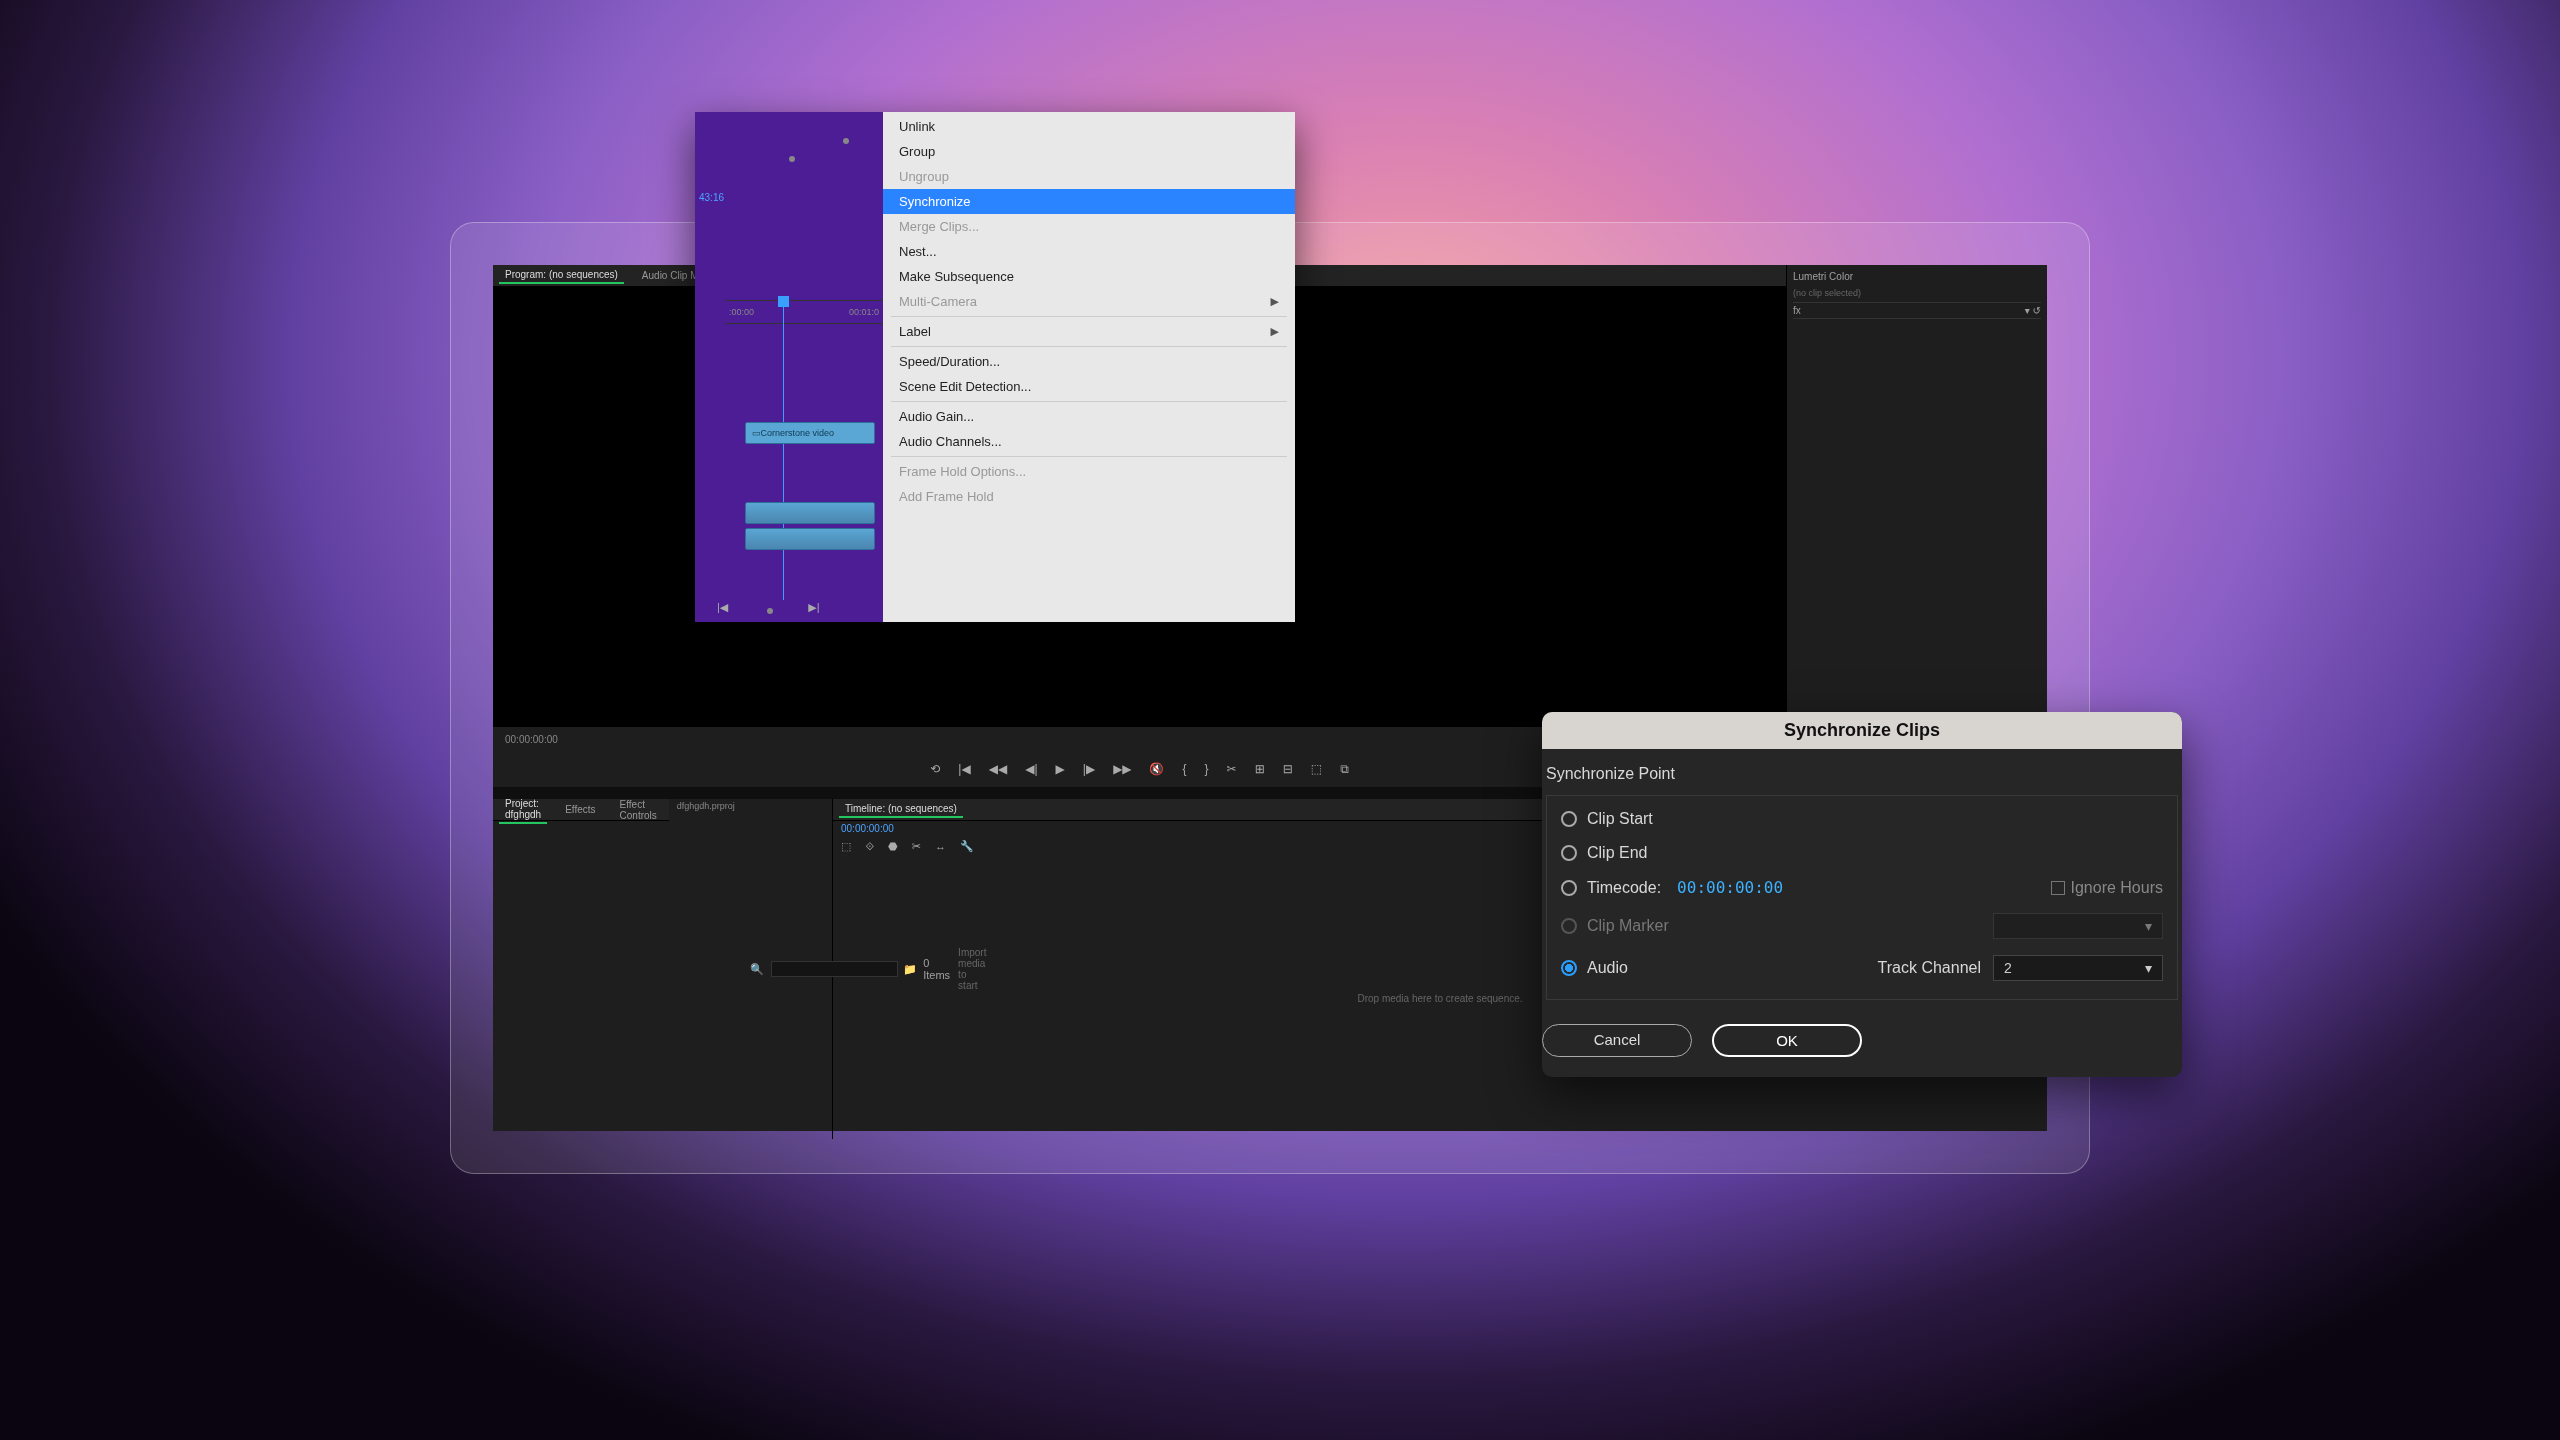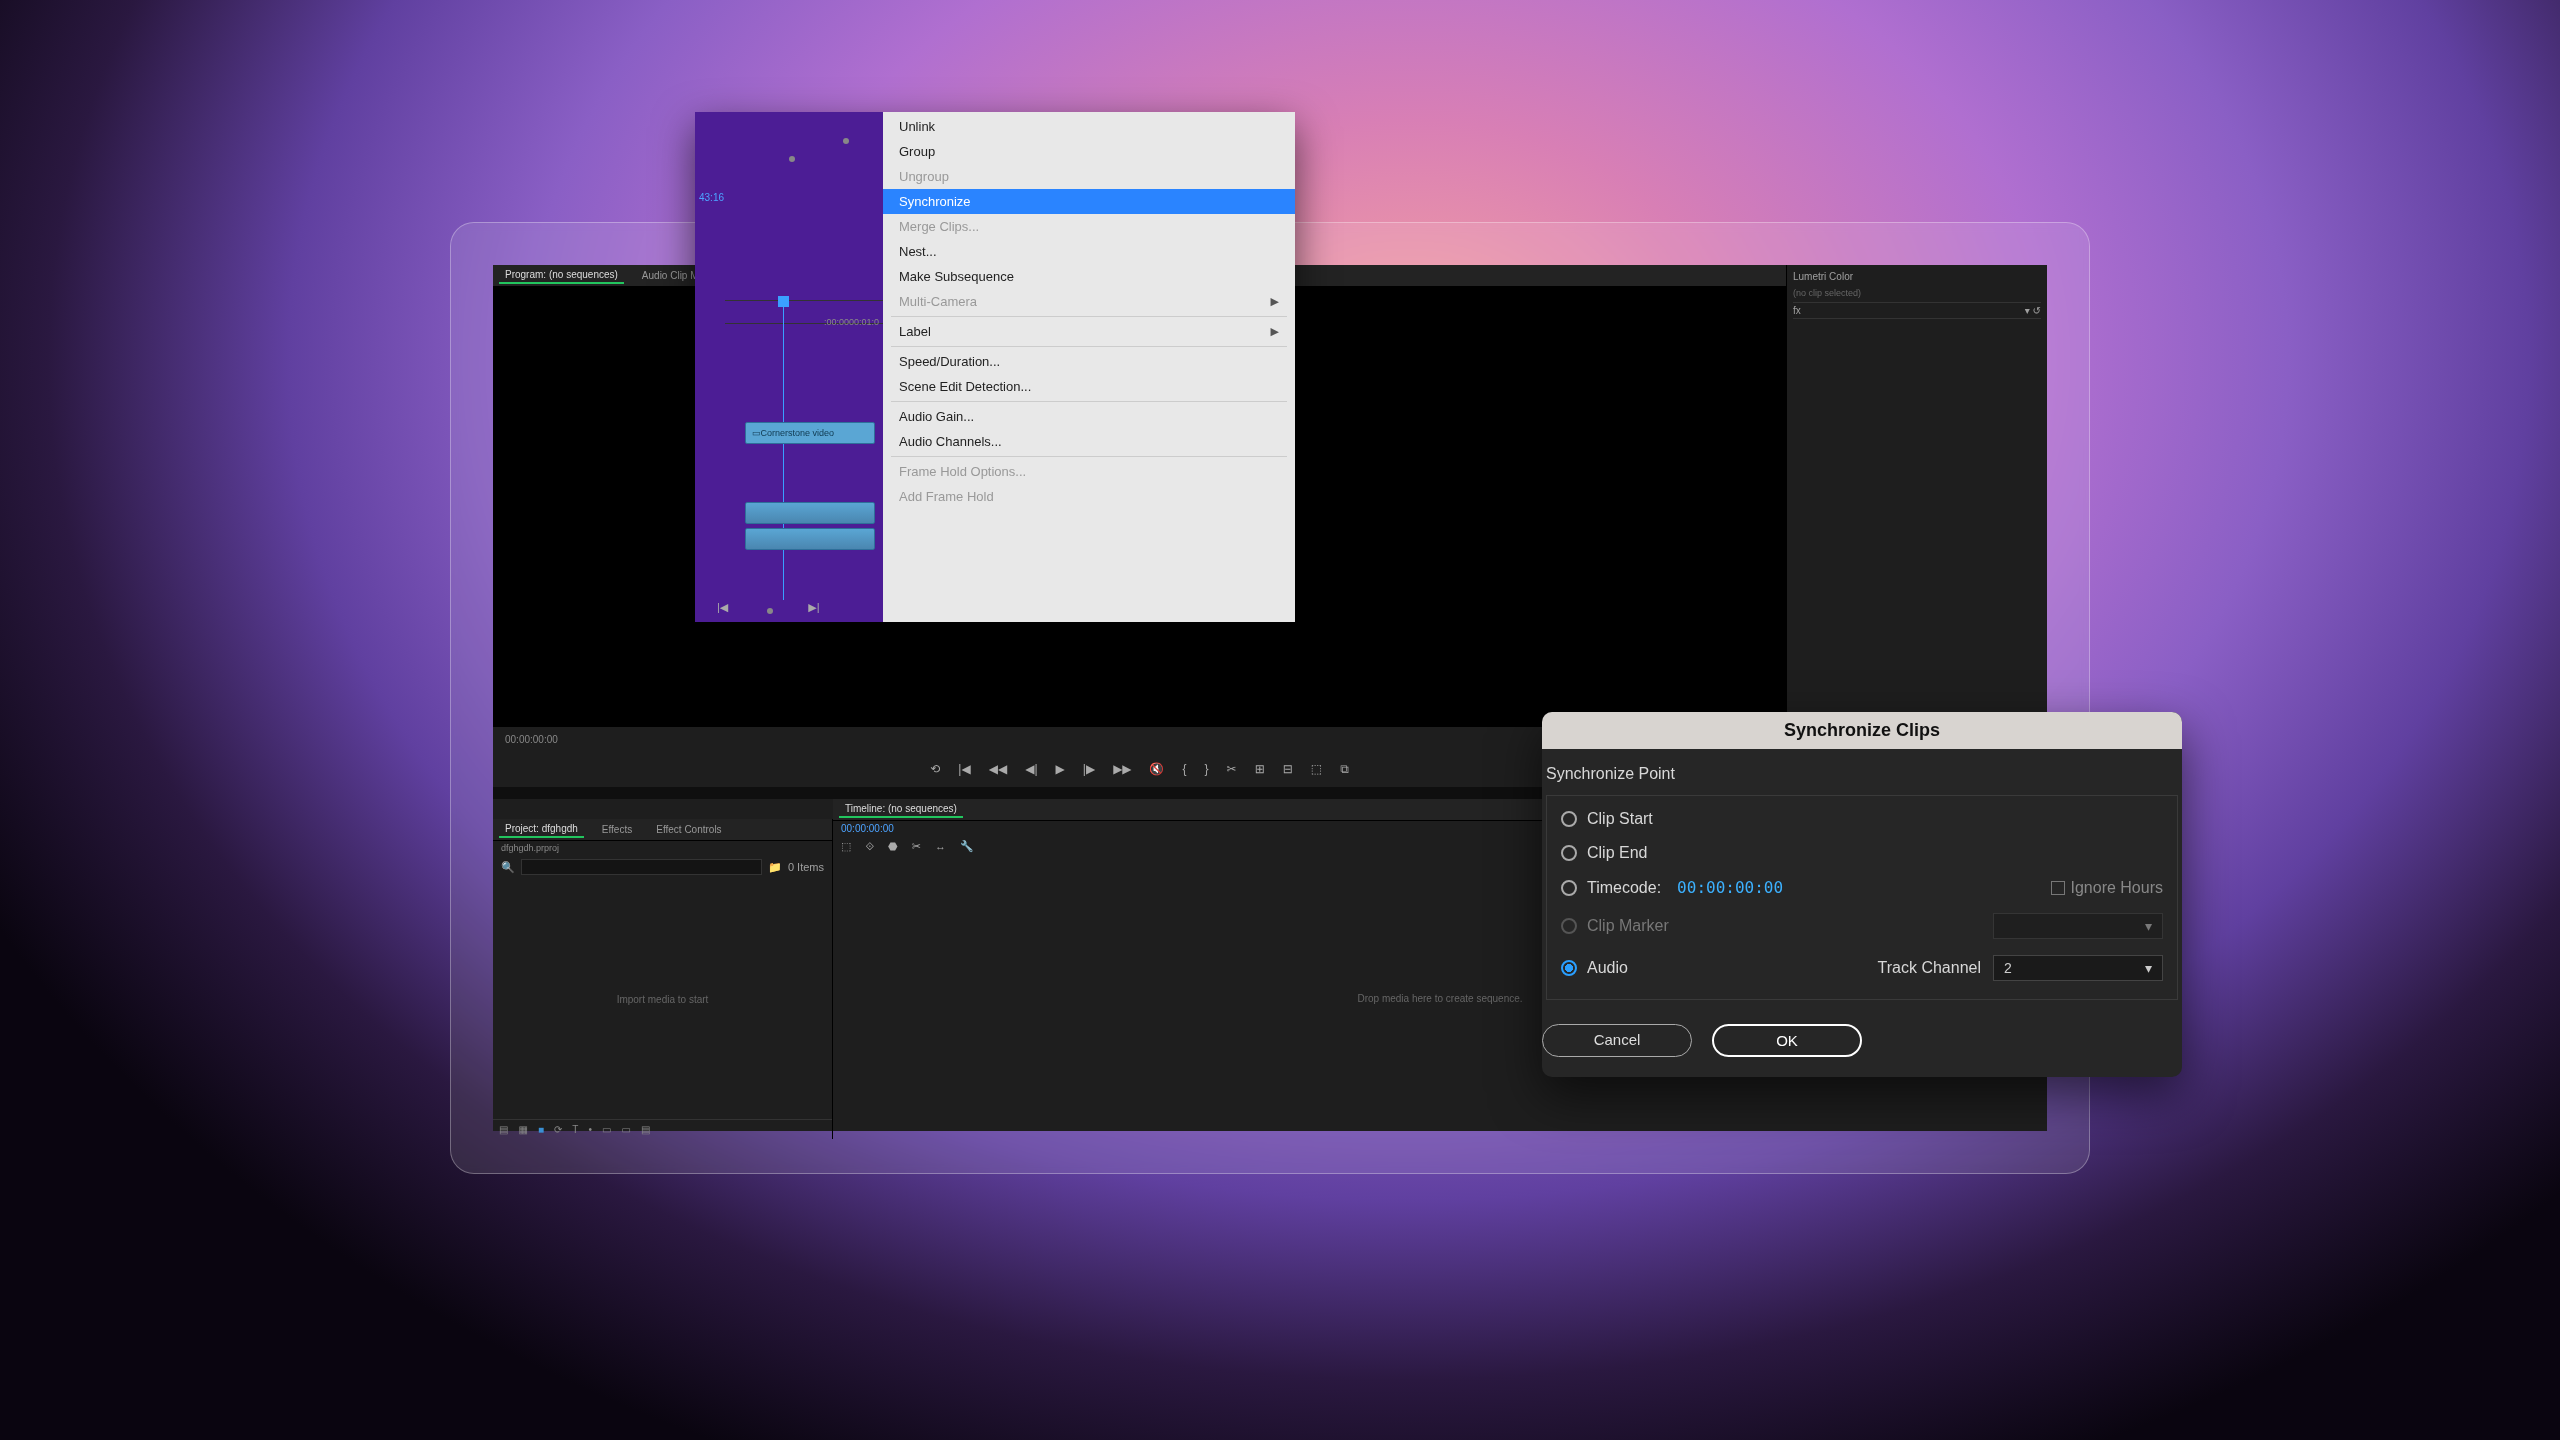--- a/index.html
+++ b/index.html
@@ -33,21 +33,21 @@
 .tab.active { color: #ddd; border-bottom: 2px solid #22c55e; }
 .preview { height: 440px; background: #000; }
 .tc-row { height: 24px; display:flex; align-items:center; padding:0 12px; font-size:10px; color:#888; }
 .transport { height: 36px; display:flex; justify-content:center; align-items:center; gap:18px; color:#aaa; font-size:12px; }
 .lumetri { padding: 4px 6px; font-size: 10px; }
 .lum-head { display:flex; gap:6px; align-items:center; padding:2px 0; }
 .lum-noclip { color:#666; font-size:9px; padding:4px 0; }
 .lum-fx { display:flex; justify-content:space-between; align-items:center; padding:2px 0; border-top:1px solid #333; border-bottom:1px solid #333; }
 .ed-mid-gap { background:#0f0f0f; }
 .ed-bottom { display:grid; grid-template-columns: 340px 1fr; }
-.project-panel { border-right:1px solid #000; display:flex; flex-direction:column;margin-top:20px; }
+.project-panel { border-right:1px solid #000; display:flex; flex-direction:row; }
 .proj-sub { font-size:9px; padding:2px 8px; color:#888; }
 .proj-search { display:flex; align-items:center; gap:6px; padding:4px 8px; }
 .proj-search input { flex:1; background:#141414; border:1px solid #333; color:#aaa; font-size:9px; padding:2px 4px; }
 .proj-body { flex:1; display:flex; align-items:center; justify-content:center; color:#666; font-size:10px; }
 .proj-foot { height:20px; display:flex; align-items:center; gap:10px; padding:0 6px; font-size:10px; color:#888; border-top:1px solid #333; }
 .timeline-panel { display:flex; flex-direction:column; }
 .tl-tc { padding:2px 8px; font-size:10px; color:#4da3ff; }
 .tl-tools { display:flex; gap:14px; padding:4px 8px; color:#aaa; font-size:11px; }
 .tl-body { flex:1; display:flex; align-items:center; justify-content:center; color:#666; font-size:10px; }
 
@@ -55,21 +55,21 @@
 .float-composite {
   position:absolute; left:695px; top:112px; width:600px; height:510px;
   background:#232323; box-shadow:0 14px 40px rgba(0,0,0,0.6); border-radius:4px;
   display:flex;
 }
 .tl-strip { width:188px; background:#4c1d95; position:relative; color:#aaa; font-size:10px; }
 .tl-strip .clip { position:absolute; left:50px; height:22px; border-radius:2px; display:flex; align-items:center; padding:0 6px; font-size:9px; color:#103a50; overflow:hidden; white-space:nowrap; }
 .clip.video { top:310px; width:130px; background:#5aa6d4; border:1px solid #2e6f9a; }
 .clip.audio1 { top:390px; width:130px; background:linear-gradient(#5aa6d4,#4a86b0); border:1px solid #2e6f9a; }
 .clip.audio2 { top:416px; width:130px; background:linear-gradient(#5aa6d4,#4a86b0); border:1px solid #2e6f9a; }
-.tl-strip .ruler { position:absolute; top:188px; left:30px; right:0; height:24px; border-top:1px solid #333; border-bottom:1px solid #333; display:flex; justify-content:flex-end; padding:16px 4px 0; font-size:9px; color:#888; }
+.tl-strip .ruler { position:absolute; top:188px; left:30px; right:0; height:24px; border-top:1px solid #333; border-bottom:1px solid #333; display:flex; justify-content:space-between; padding:6px 4px 0; font-size:9px; color:#888; }
 .tl-strip .playhead { position:absolute; top:188px; left:88px; width:1px; height:300px; background:#3aa0ff; }
 .tl-strip .playhead::before { content:''; position:absolute; top:-4px; left:-5px; width:11px; height:11px; background:#3aa0ff; }
 .tl-strip .tcbadge { position:absolute; top:80px; left:4px; color:#4da3ff; font-size:10px; }
 .tl-strip .dot { position:absolute; width:6px; height:6px; border-radius:50%; background:#888; }
 .ctx-menu { flex:1; background:#e8e8e8; color:#222; font-size:13px; display:flex; flex-direction:column; padding:2px 0; }
 .ctx-item { padding:5px 16px; display:flex; justify-content:space-between; align-items:center; cursor:default; }
 .ctx-item.disabled { color:#999; }
 .ctx-item.highlight { background:#2a84ff; color:#ffffff; }
 .ctx-sep { height:1px; background:#ccc; margin:2px 8px; }
 .ctx-arrow { font-size:11px; color:#555; }

